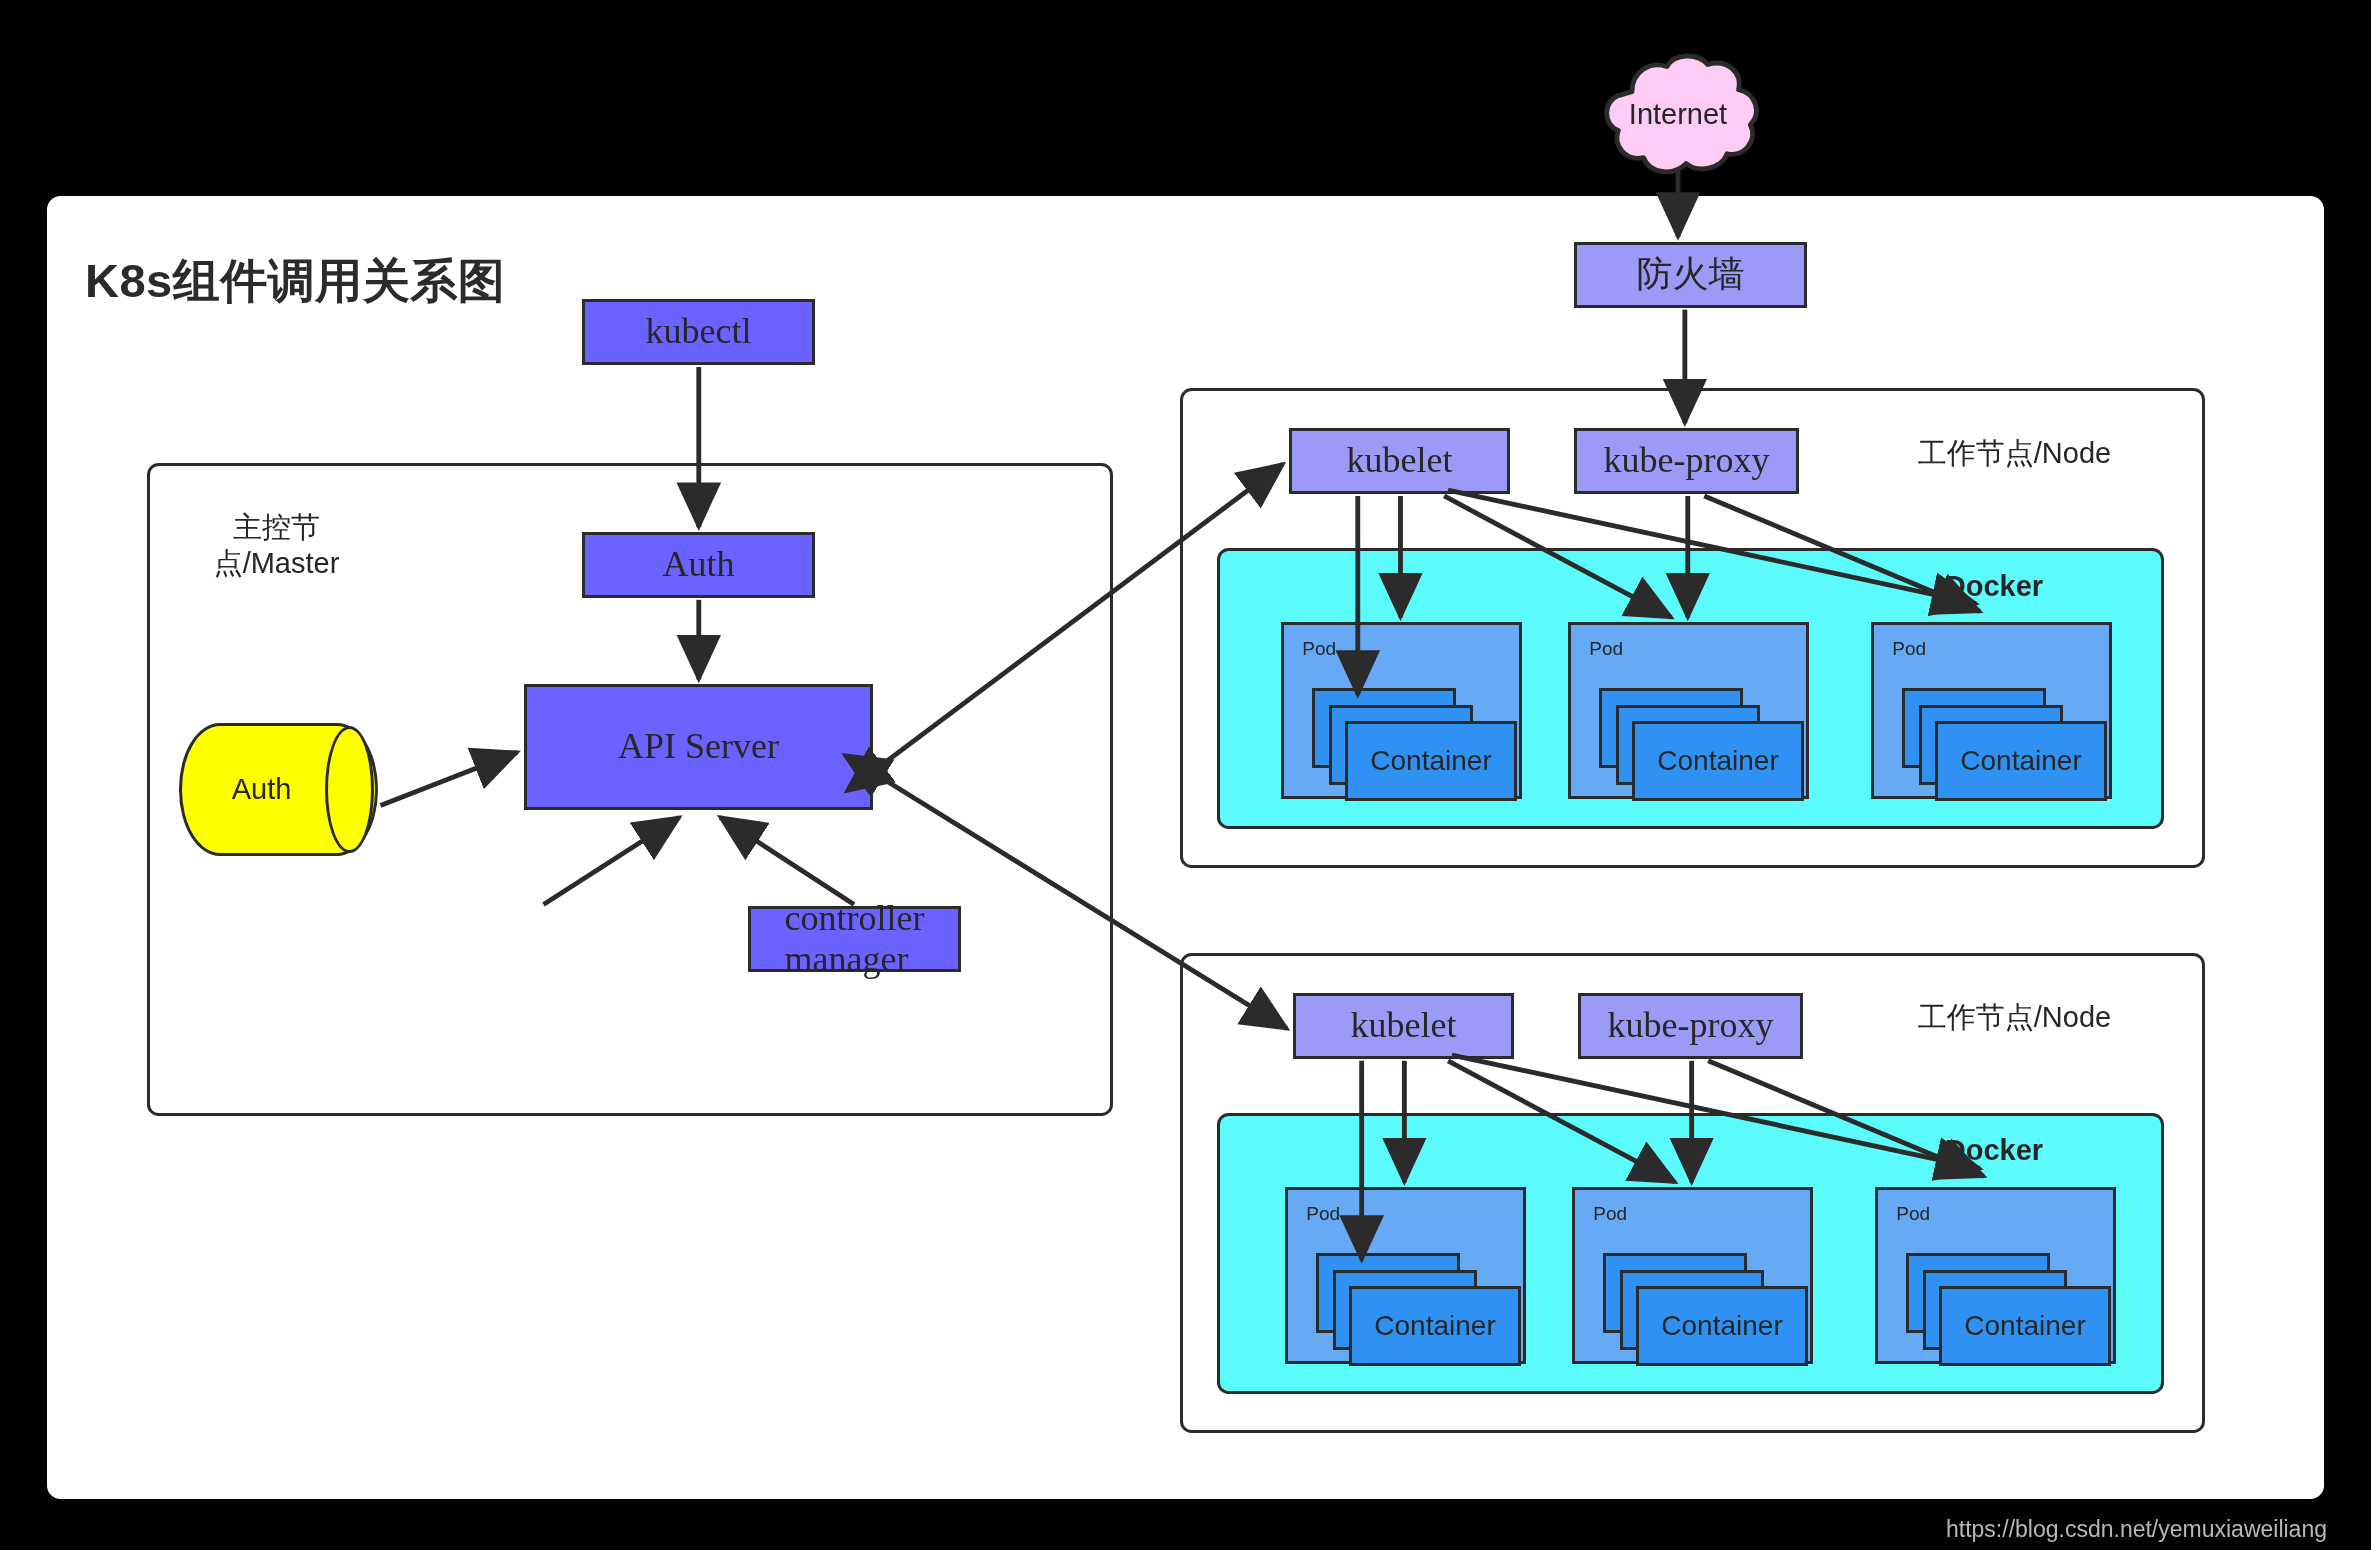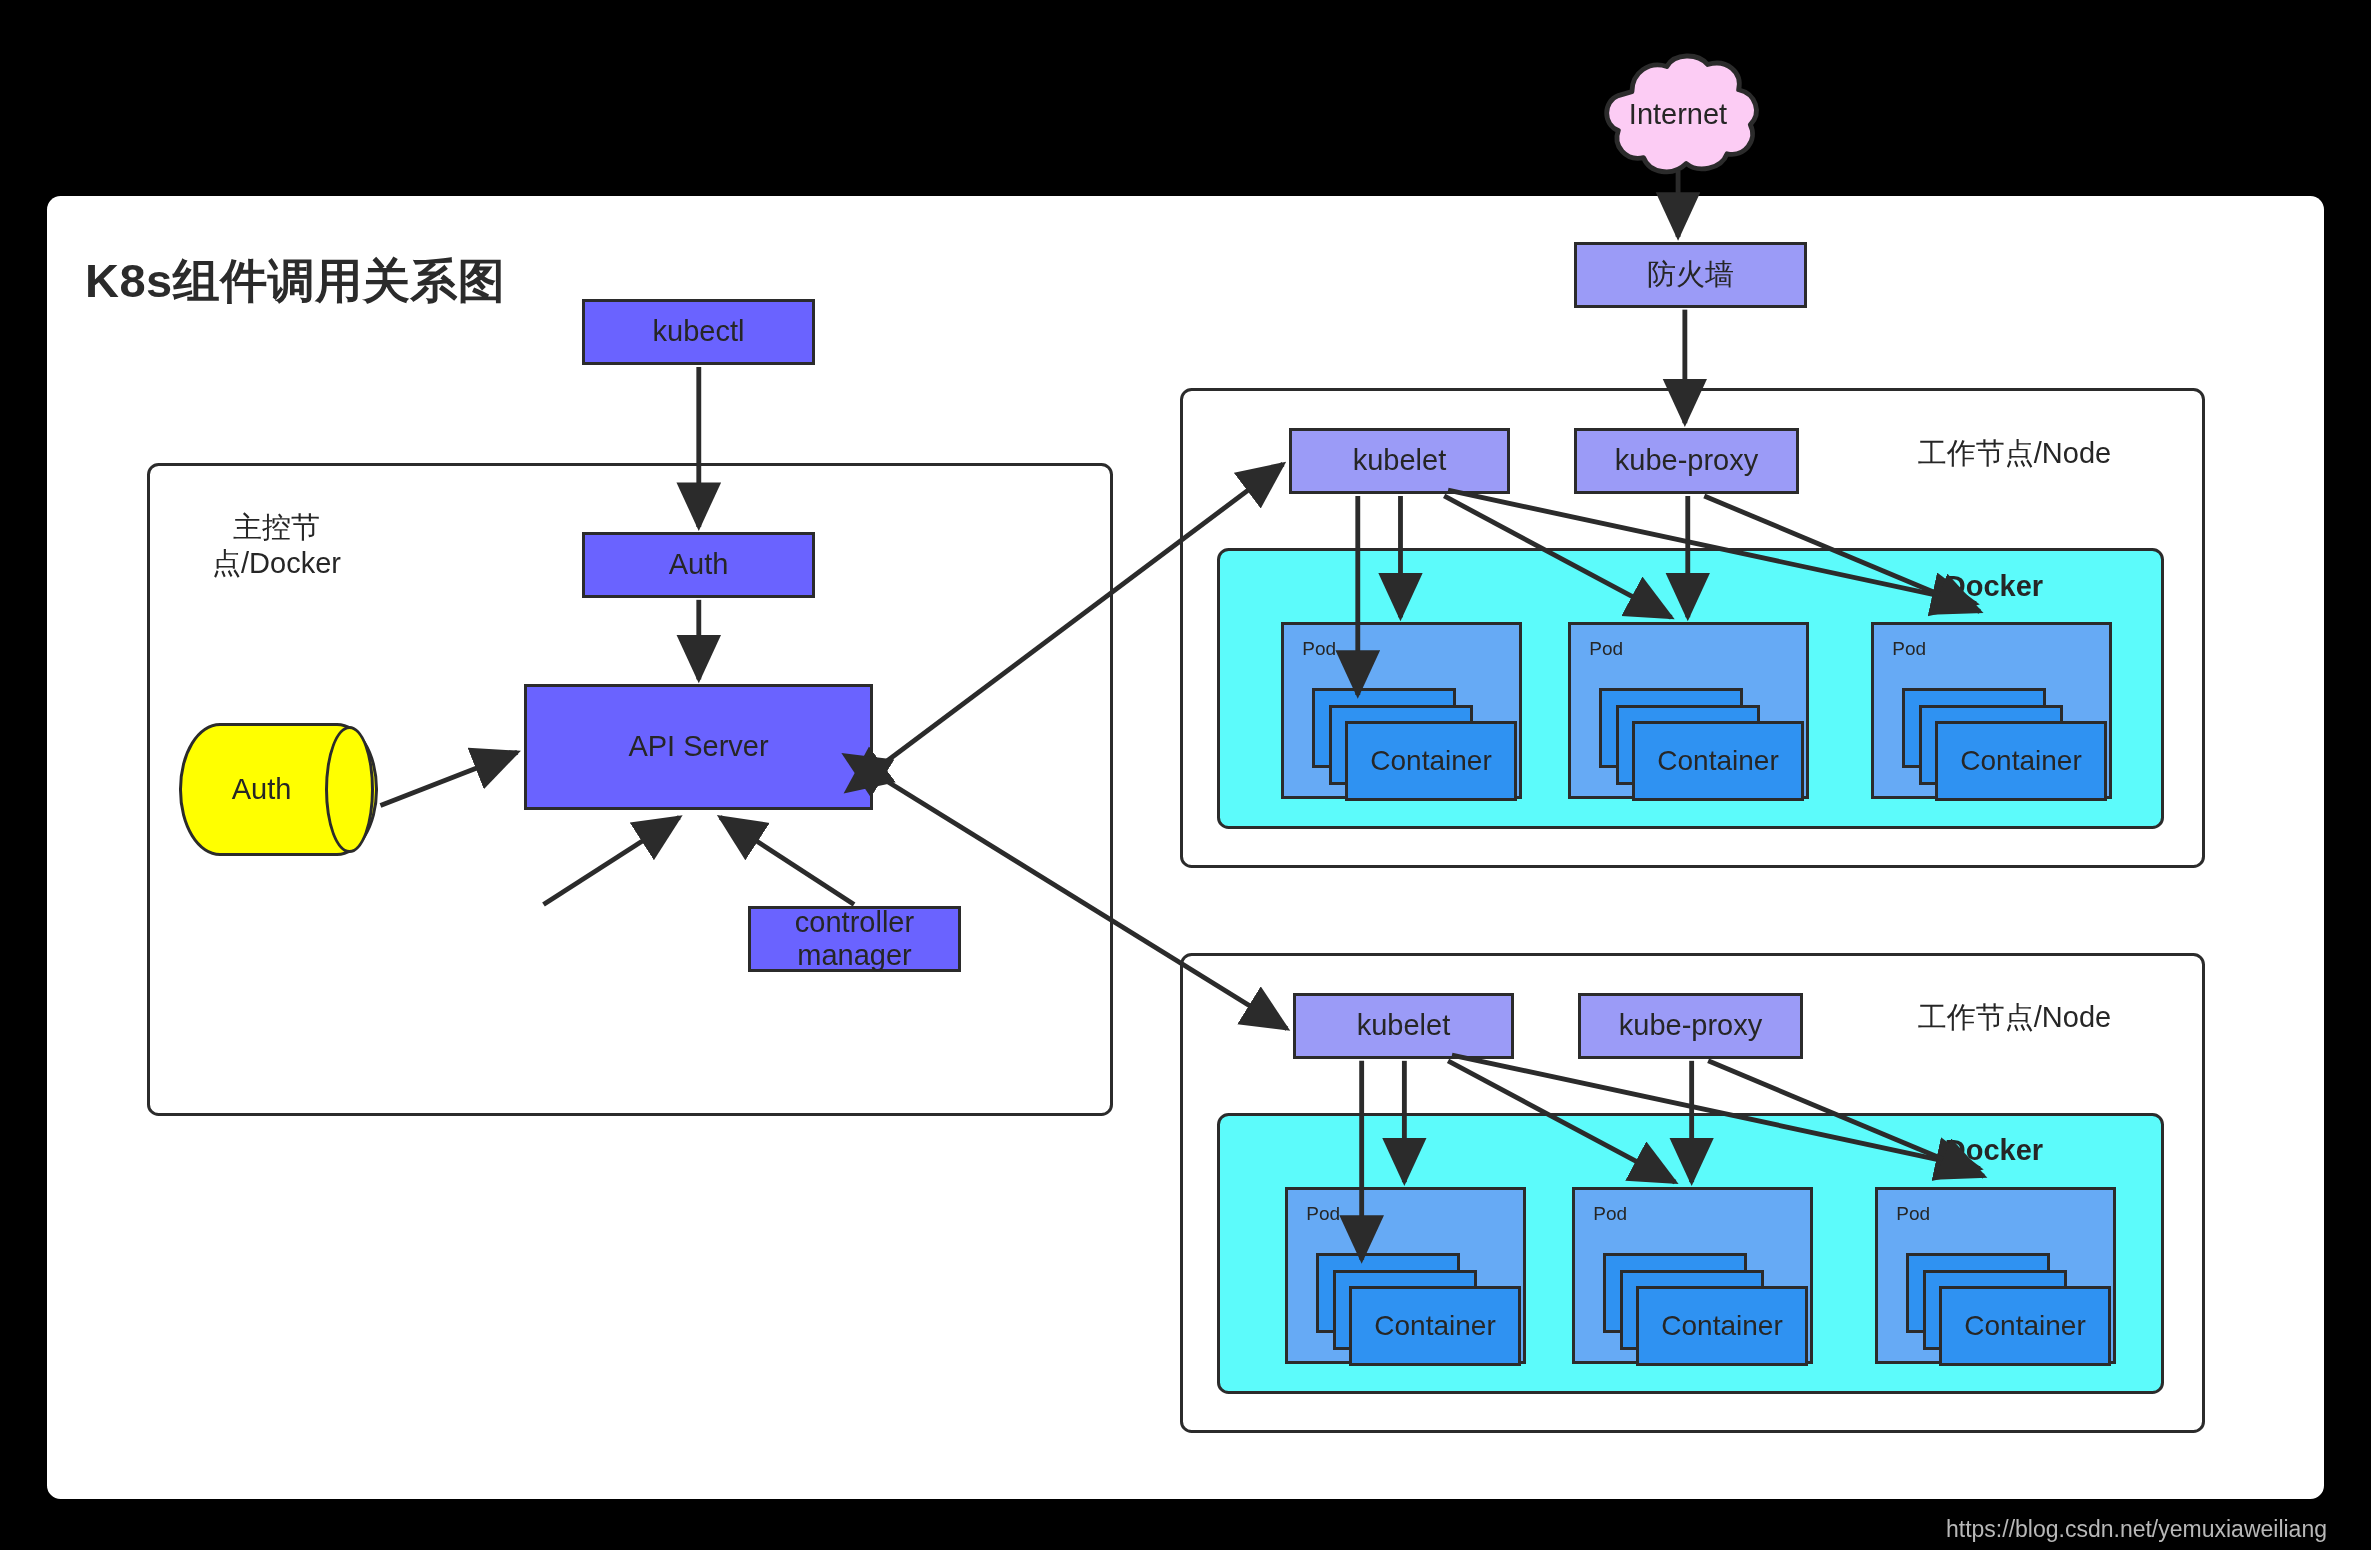--- a/index.html
+++ b/index.html
@@ -28,25 +28,24 @@
   }
 
   
   .node {
     position: absolute;
     box-sizing: border-box;
     border: 3.9px solid #2b2b2b;
     display: flex;
     align-items: center;
     justify-content: center;
-    text-align: center;
     color: #262626;
-    font-size: 29px;
+    font-size: 36px;
     line-height: 1.15;
-    font-family: Liberation Sans, sans-serif;
+    font-family: Liberation Serif, serif;
   }
   .fill-indigo { background: #6a63ff; }
   .fill-periwinkle { background: #9b9bf7; }
   .fill-pod { background: #66aaf5; }
 
   
   .frame {
     position: absolute;
     box-sizing: border-box;
     border: 3.9px solid #2b2b2b;
@@ -197,21 +196,21 @@
     <div class="cloud-text">Internet</div>
   </div>
 
   <div class="node fill-periwinkle" style="left:1574px; top:242px; width:233px; height:66px;">
     <span>防火墙</span>
   </div>
 
   <div class="frame" style="left:147px; top:463px; width:966px; height:653px;"></div>
 
   <div class="label" style="left:165px; top:509px; width:223px;">主控节
-点/Docker</div>
+点/Master</div>
 
   <div class="node fill-indigo" style="left:582px; top:299px; width:233px; height:66px;">
     <span>kubectl</span>
   </div>
 
   <div class="node fill-indigo" style="left:582px; top:532px; width:233px; height:66px;">
     <span>Auth</span>
   </div>
 
   <div class="node fill-indigo" style="left:524px; top:684px; width:349px; height:126px;">

